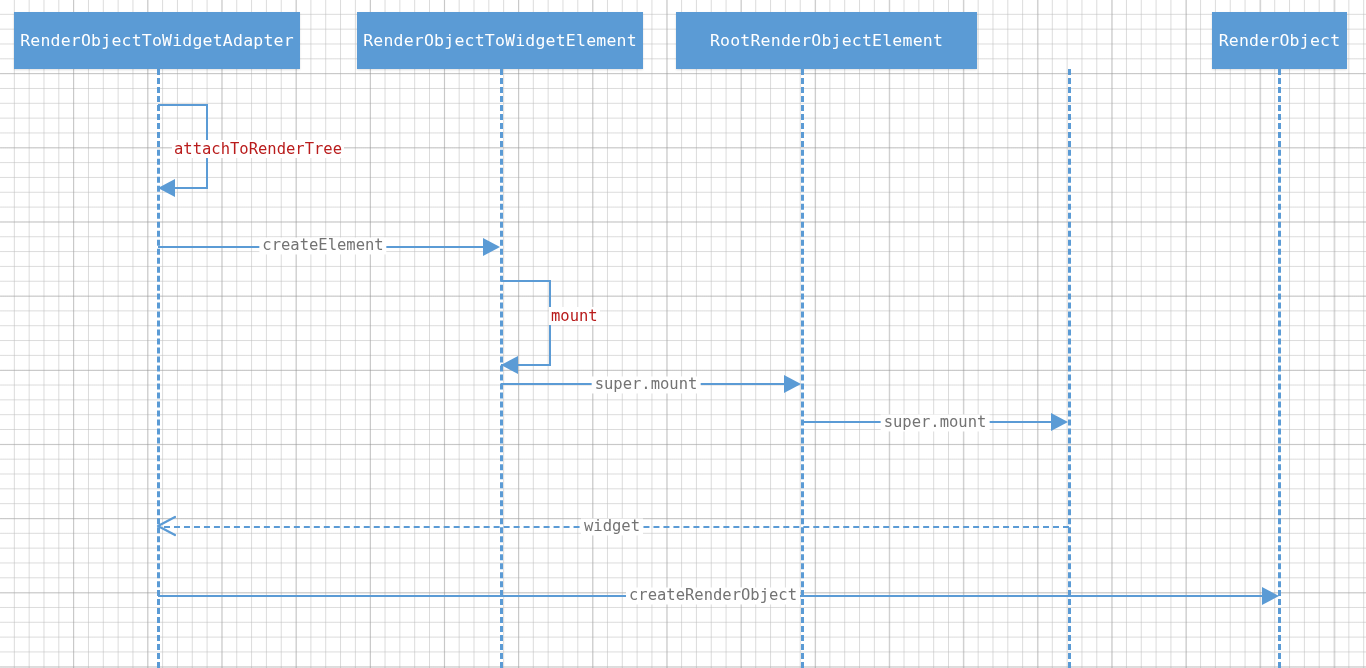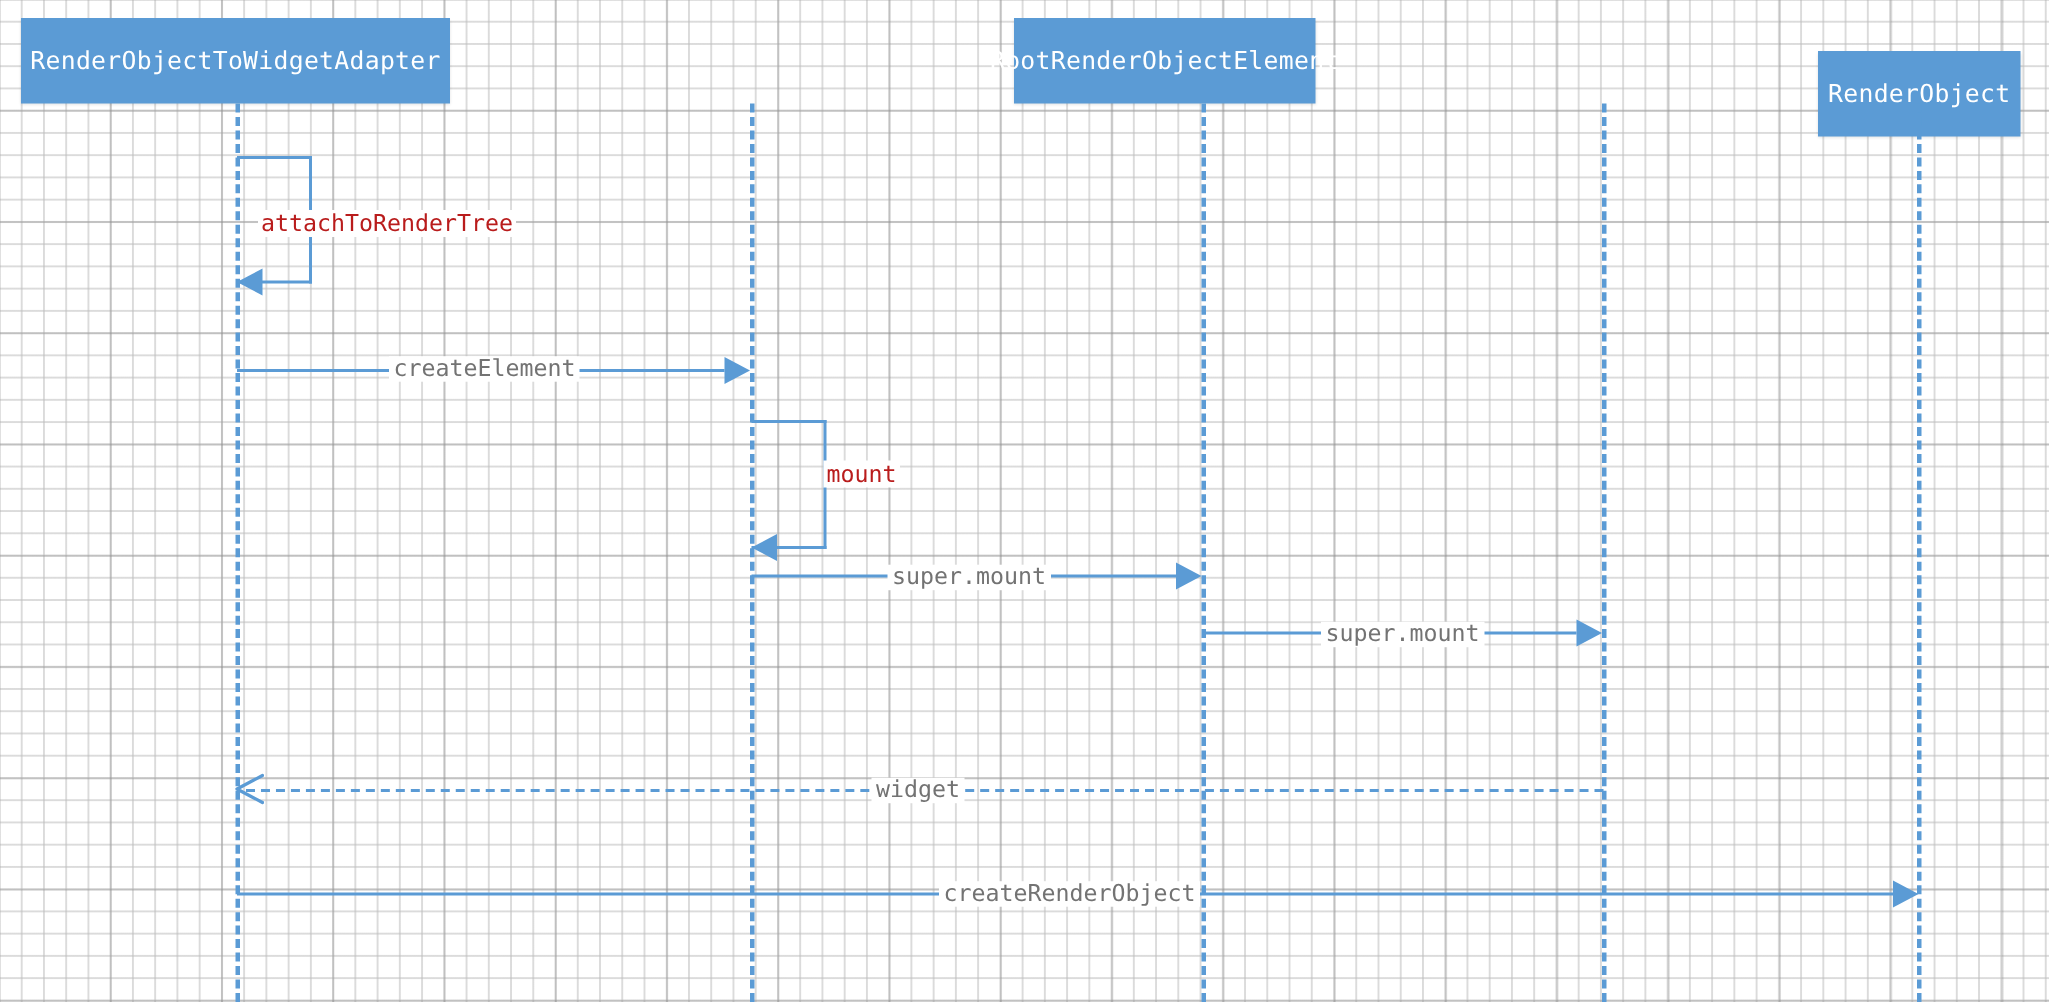--- a/index.html
+++ b/index.html
@@ -115,24 +115,27 @@
   }
 </style>
 </head>
 <body>
 
 <div id="canvas">
 
   <div class="participant" style="left:14px; top:12px; width:286px; height:57px;">
     <span>RenderObjectToWidgetAdapter</span>
   </div>
-  <div class="participant" style="left:676px; top:12px; width:201px; height:57px;justify-content:center;">
+  <div class="participant" style="left:357px; top:12px; width:286px; height:57px;">
+    <span>RenderObjectToWidgetElement</span>
+  </div>
+  <div class="participant" style="left:676px; top:12px; width:301px; height:57px;justify-content:center;">
     <span>RootRenderObjectElement</span>
   </div>
-  <div class="participant" style="left:1212px; top:12px; width:135px; height:57px;margin-top:22px;">
+  <div class="participant" style="left:1212px; top:12px; width:135px; height:57px;">
     <span>RenderObject</span>
   </div>
 
   <div class="lifeline" style="left:157px;  top:69px; height:599px;"></div>
   <div class="lifeline" style="left:500px;  top:69px; height:599px;"></div>
   <div class="lifeline" style="left:801px;  top:69px; height:599px;"></div>
   <div class="lifeline" style="left:1068px; top:69px; height:599px;"></div>
   <div class="lifeline" style="left:1278px; top:69px; height:599px;"></div>
 
   <div class="selfloop" style="left:158px; top:104px; width:50px; height:85px;"></div>

